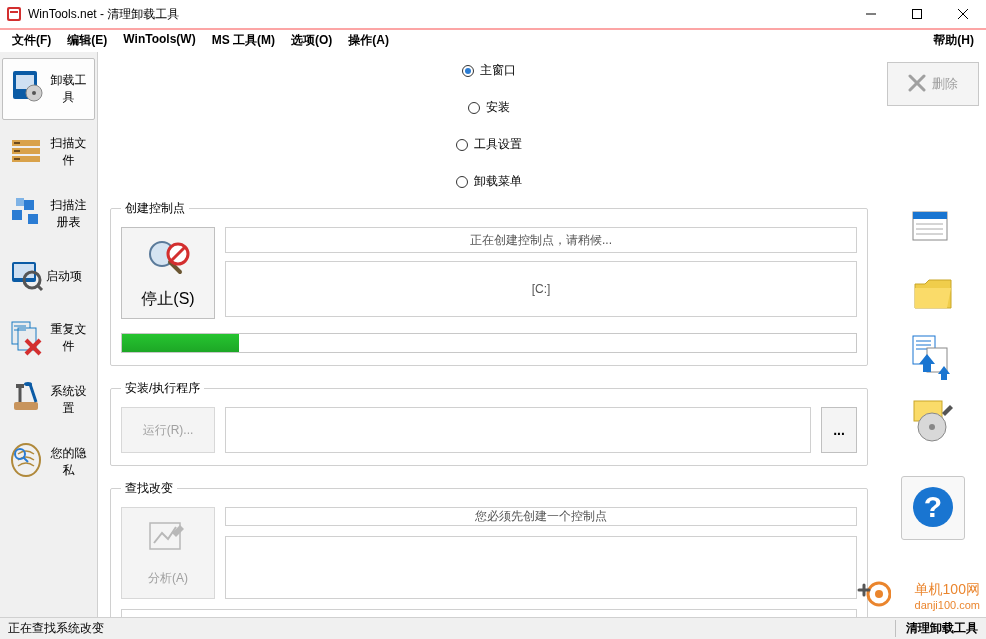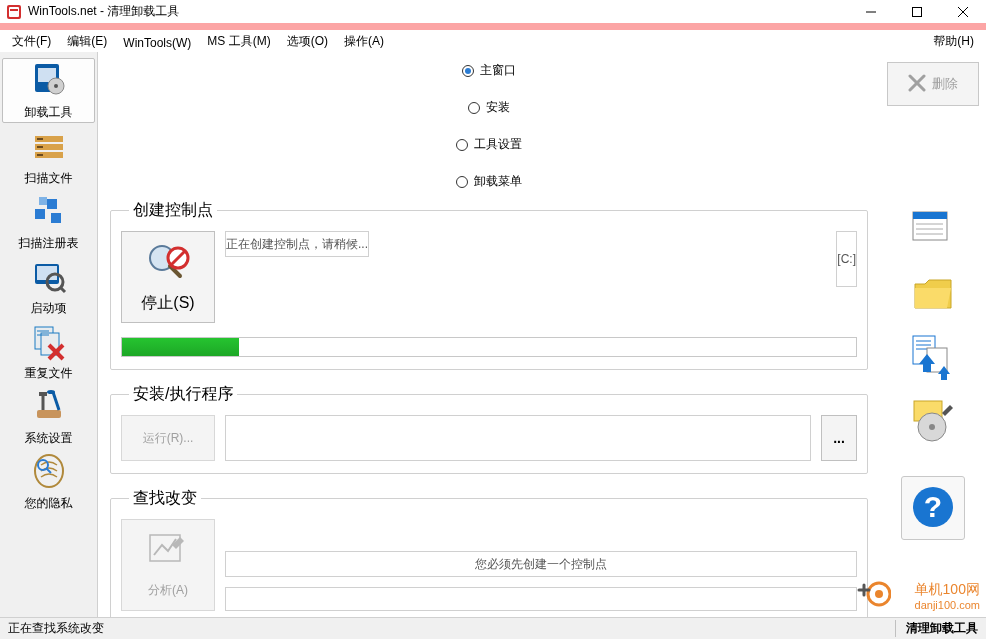--- a/index.html
+++ b/index.html
@@ -1,67 +1,67 @@
 <!DOCTYPE html>
 <html><head>
   <meta charset="utf-8">
   <style>
     * { box-sizing: border-box; margin: 0; padding: 0; font-family: "Microsoft YaHei", "SimSun", Arial, sans-serif; }
     body { width: 986px; height: 639px; background: #fff; font-size: 12px; color: #000; overflow: hidden; position: relative; }
 
     
-    .titlebar { height: 30px; display: flex; align-items: center; background: #fff; border-bottom: 7px solid #fca5a5; }
+    .titlebar { height: 30px; display: flex; align-items: center; background: #fff; border-bottom: 2px solid #fca5a5; }
     .titlebar-icon { width: 16px; height: 16px; margin: 0 6px; display: inline-flex; align-items: center; justify-content: center; }
     .titlebar-title { flex: 1; font-size: 12px; color: #000; }
     .win-controls { display: flex; }
     .win-btn { width: 46px; height: 30px; display: flex; align-items: center; justify-content: center; color: #000; }
 
     
-    .menubar { height: 22px; display: flex; align-items: flex-end; padding: 0 4px; background: #fff; }
+    .menubar { height: 22px; display: flex; align-items: flex-start; padding: 0 4px; background: #fff; font-weight: bold; }
     .menubar-item { padding: 2px 8px; font-size: 12px; cursor: default; }
     .menubar-spacer { flex: 1; }
 
     
     .main-area { display: flex; height: calc(639px - 30px - 22px - 22px); }
 
     
     .sidebar-left { width: 98px; background: #f0f0f0; border-right: 1px solid #d0d0d0; padding-top: 4px; }
-    .side-item { display: flex; flex-direction: column; align-items: center; padding: 1px 4px; cursor: default; }
+    .side-item { display: flex; flex-direction: row; align-items: center; padding: 8px 4px; cursor: default; }
     .side-item.selected { background: #fdfdfd; border: 1px solid #c0c0c0; margin: 2px; border-radius: 2px; }
     .side-item:not(.selected) { margin: 2px; }
     .side-icon { width: 40px; height: 40px; display: flex; align-items: center; justify-content: center; margin-bottom: 4px; }
     .side-label { font-size: 12px; text-align: center; }
 
     
     .content { flex: 1; padding: 6px 8px; overflow-y: auto; }
     .tabs-row { display: flex; align-items: center; gap: 20px; padding: 4px 10px 10px 10px; flex-direction: column; }
     .tab-item { display: flex; align-items: center; gap: 6px; cursor: default; }
     .radio-dot { width: 12px; height: 12px; border: 1px solid #333; border-radius: 50%; display: inline-flex; align-items: center; justify-content: center; background: #fff; }
     .radio-dot.checked::after { content: ""; width: 6px; height: 6px; background: #2b7cd3; border-radius: 50%; }
 
     fieldset.group { border: 1px solid #d0d0d0; border-radius: 2px; margin: 0 4px 14px 4px; padding: 10px 10px 12px 10px; position: relative; }
-    fieldset.group > legend { font-size: 16px; padding: 0 4px; color: #000; margin-left: 8px; }
+    fieldset.group > legend { font-size: 12px; padding: 0 4px; color: #000; }
 
     .create-row { display: flex; gap: 10px; align-items: stretch; }
     .stop-box { width: 94px; height: 92px; border: 1px solid #c0c0c0; background: #f4f4f4; display: flex; flex-direction: column; align-items: center; justify-content: center; gap: 6px; }
     .stop-label { font-size: 16px; }
-    .info-col { flex: 1; display: flex; flex-direction: row; gap: 8px; justify-content: space-between; }
+    .info-col { flex: 1; display: flex; flex-direction: column; gap: 8px; }
     .info-line { height: 26px; border: 1px solid #d0d0d0; display: flex; align-items: center; justify-content: center; font-size: 12px; color: #555; }
     .progress-wrap { height: 20px; border: 1px solid #c8c8c8; margin-top: 14px; background: #fff; position: relative; }
     .progress-fill { height: 100%; background: linear-gradient(#26c430, #1da726); width: 16%; }
 
     .exec-row { display: flex; gap: 10px; align-items: stretch; }
     .run-box { width: 94px; height: 46px; border: 1px solid #d8d8d8; background: #f4f4f4; display: flex; align-items: center; justify-content: center; color: #a0a0a0; font-size: 12px; }
     .exec-input { flex: 1; height: 46px; border: 1px solid #d0d0d0; background: #fff; }
     .browse-box { width: 36px; height: 46px; border: 1px solid #c0c0c0; background: #f4f4f4; display: flex; align-items: center; justify-content: center; font-size: 14px; font-weight: bold; }
 
     .find-row { display: flex; gap: 10px; align-items: stretch; }
     .analyze-box { width: 94px; height: 92px; border: 1px solid #d8d8d8; background: #f4f4f4; display: flex; flex-direction: column; align-items: center; justify-content: center; gap: 8px; color: #a0a0a0; }
     .find-col { flex: 1; display: flex; flex-direction: column; gap: 10px; }
-    .find-line { height: 26px; border: 1px solid #d0d0d0; display: flex; align-items: center; justify-content: center; font-size: 12px; color: #555; margin-top: 32px; }
+    .find-line { height: 19px; border: 1px solid #d0d0d0; display: flex; align-items: center; justify-content: center; font-size: 12px; color: #555; }
     .find-blank { flex: 1; border: 1px solid #d0d0d0; }
     .find-progress { height: 14px; border: 1px solid #d0d0d0; margin-top: 10px; }
 
     
     .sidebar-right { width: 106px; background: #fff; padding: 10px 6px; display: flex; flex-direction: column; align-items: center; }
     .delete-btn { width: 92px; height: 44px; border: 1px solid #c8c8c8; background: #f4f4f4; display: flex; align-items: center; justify-content: center; gap: 6px; color: #a0a0a0; font-size: 13px; }
     .right-icons { margin-top: 100px; display: flex; flex-direction: column; align-items: center; gap: 16px; }
     .right-icon-box { width: 48px; height: 48px; display: flex; align-items: center; justify-content: center; }
     .help-btn { width: 64px; height: 64px; border: 1px solid #c8c8c8; background: #f8f8f8; border-radius: 3px; display: flex; align-items: center; justify-content: center; margin-top: 30px; }
 

